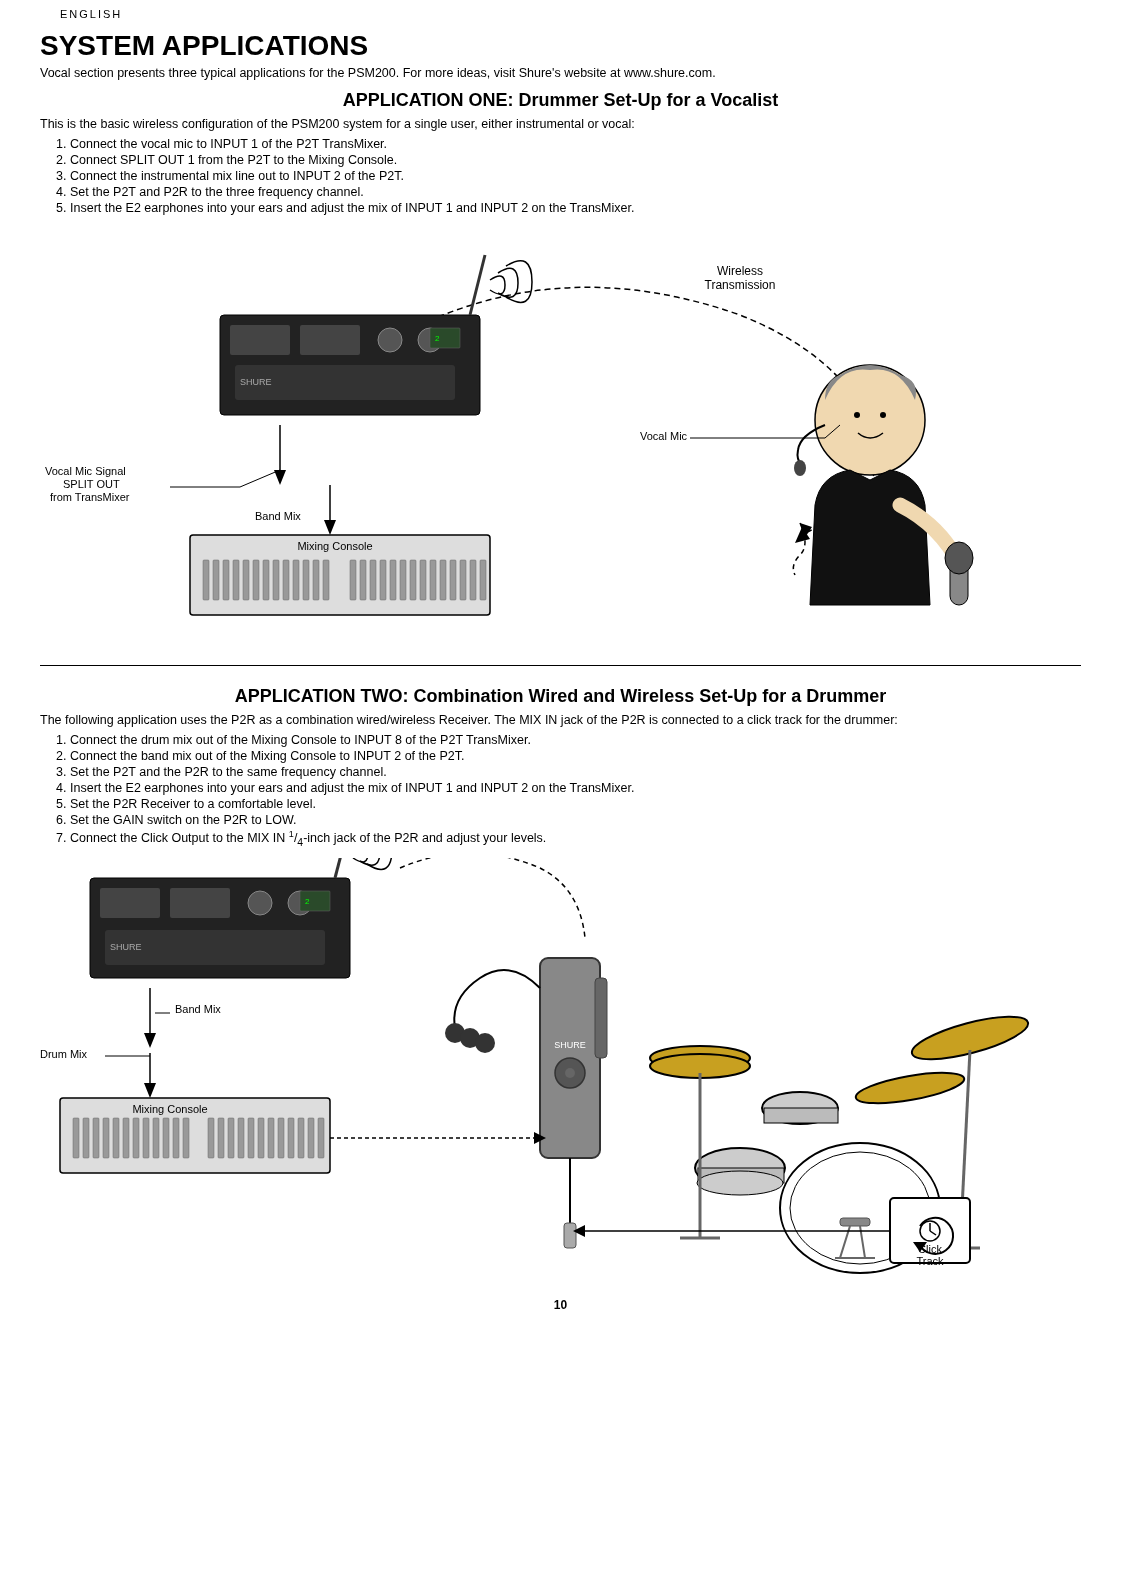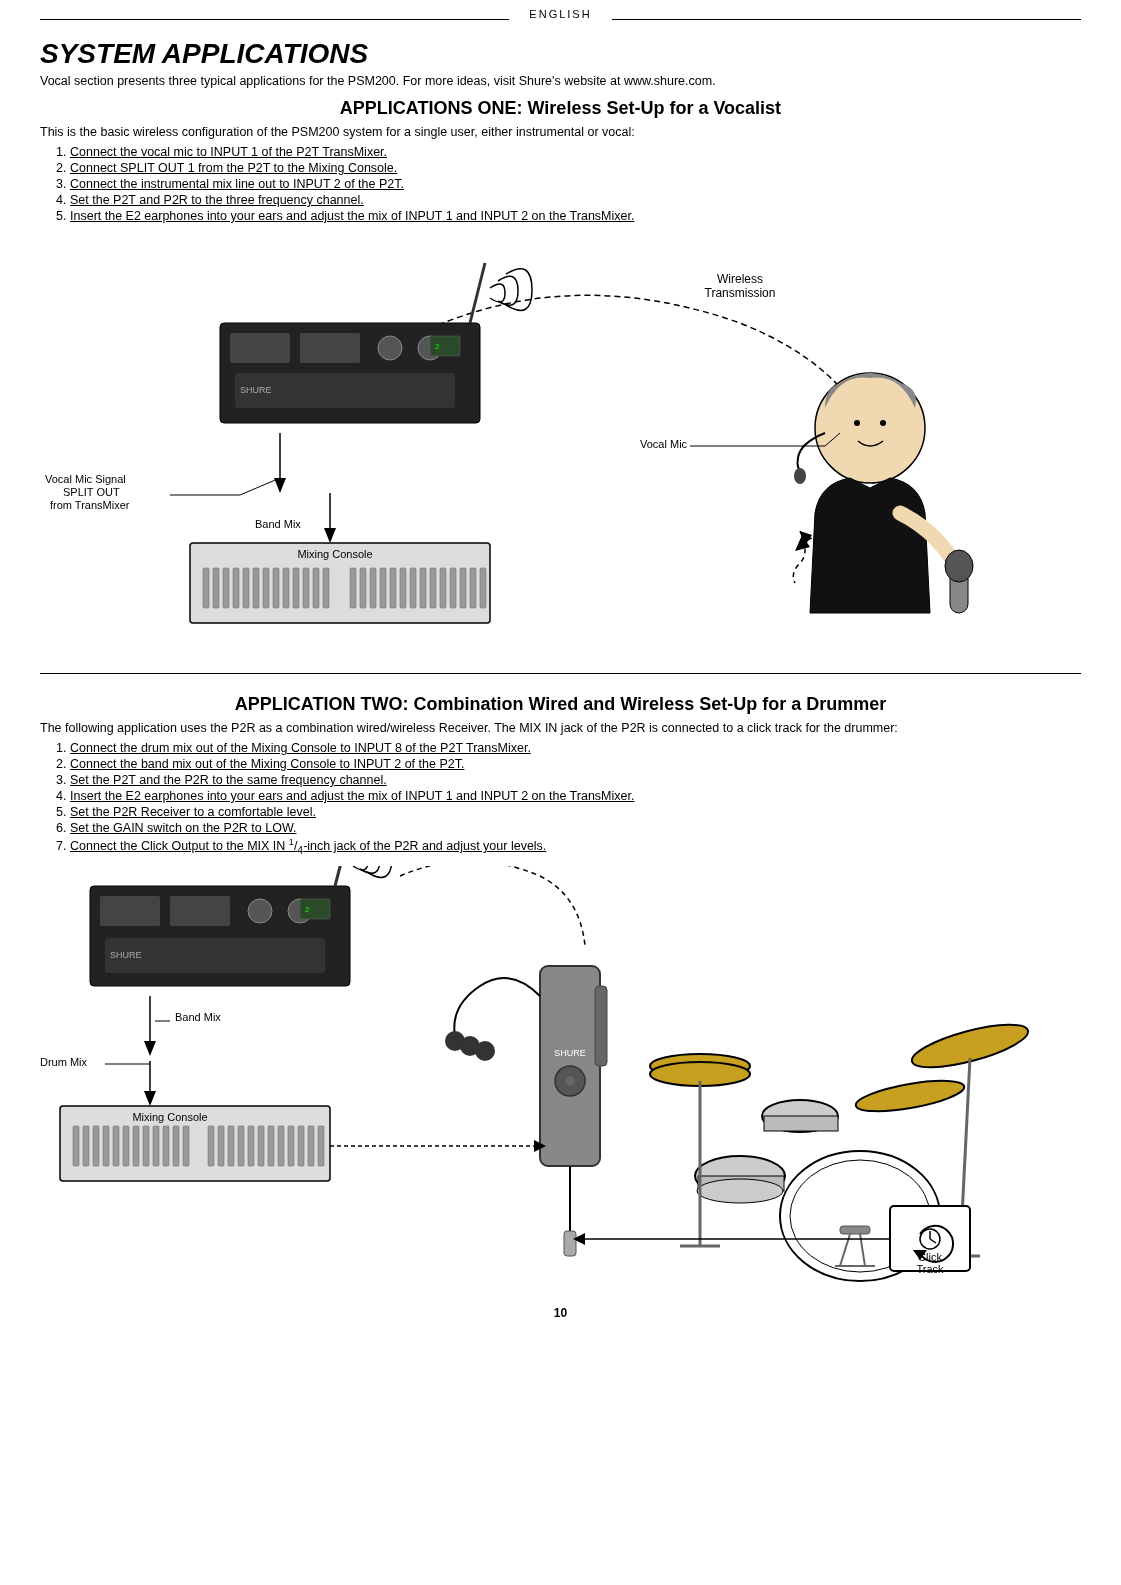--- a/index.html
+++ b/index.html
@@ -16,40 +16,40 @@
     .page-wrapper {
       width: 1121px;
       min-height: 1585px;
       padding: 0 40px 40px 40px;
       position: relative;
     }
 
     
     .top-header {
       display: flex;
-      align-items: flex-end;
-      margin-bottom: 18px;
+      align-items: flex-start;
+      margin-bottom: 10px;
       padding-top: 8px;
+      flex-direction: column;
     }
     .top-header .line {
       flex: 1;
       height: 1px;
       background: #000;
     }
     .top-header .lang-label {
       padding: 0 20px;
       font-size: 11px;
       letter-spacing: 2px;
     }
 
     
     .main-title {
       font-size: 28px;
       font-weight: bold;
-      font-style: italic;
       margin-bottom: 4px;
     }
 
     .intro-text {
       font-size: 12.5px;
       margin-bottom: 10px;
     }
 
     
     .app-section {
@@ -68,21 +68,20 @@
       margin-bottom: 6px;
     }
 
     .app-list {
       margin-left: 30px;
       margin-bottom: 10px;
     }
     .app-list li {
       font-size: 12.5px;
       margin-bottom: 2px;
-      text-decoration: underline;
     }
 
     
     .diagram-area {
       position: relative;
       width: 100%;
       margin: 10px 0;
     }
 
     
@@ -120,21 +119,21 @@
     <div class="line"></div>
     <span class="lang-label">ENGLISH</span>
     <div class="line"></div>
   </div>
 
   <div class="main-title">SYSTEM APPLICATIONS</div>
 
   <p class="intro-text">Vocal section presents three typical applications for the PSM200. For more ideas, visit Shure's website at www.shure.com.</p>
 
   <div class="app-section">
-    <div class="app-title">APPLICATIONS ONE: Wireless Set-Up for a Vocalist</div>
+    <div class="app-title">APPLICATION ONE: Drummer Set-Up for a Vocalist</div>
     <p class="app-intro">This is the basic wireless configuration of the PSM200 system for a single user, either instrumental or vocal:</p>
     <ol class="app-list">
       <li>Connect the vocal mic to INPUT 1 of the P2T TransMixer.</li>
       <li>Connect SPLIT OUT 1 from the P2T to the Mixing Console.</li>
       <li>Connect the instrumental mix line out to INPUT 2 of the P2T.</li>
       <li>Set the P2T and P2R to the three frequency channel.</li>
       <li>Insert the E2 earphones into your ears and adjust the mix of INPUT 1 and INPUT 2 on the TransMixer.</li>
     </ol>
 
     <div class="diagram-area">

